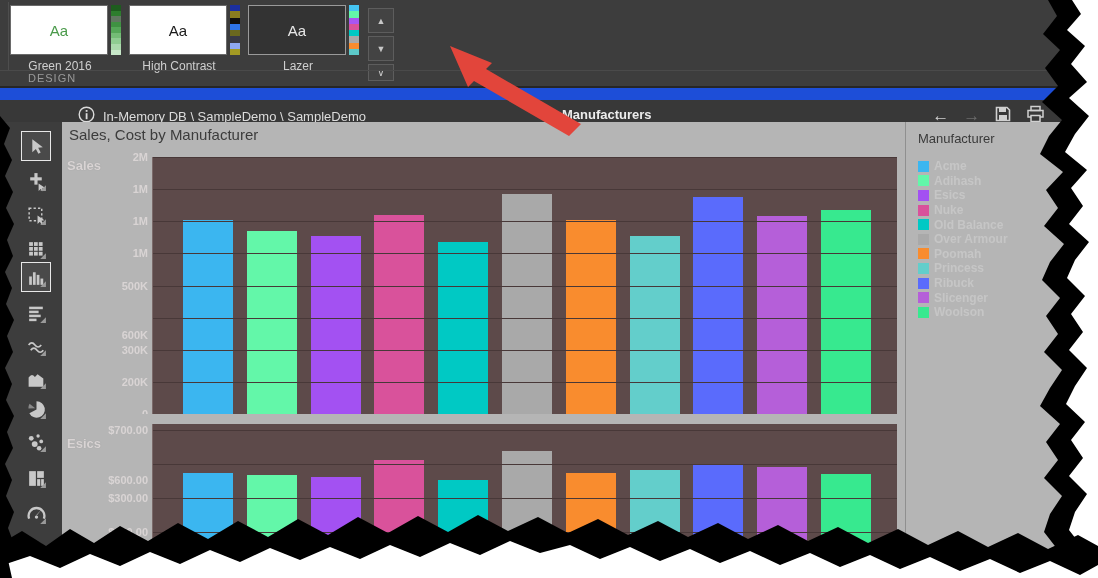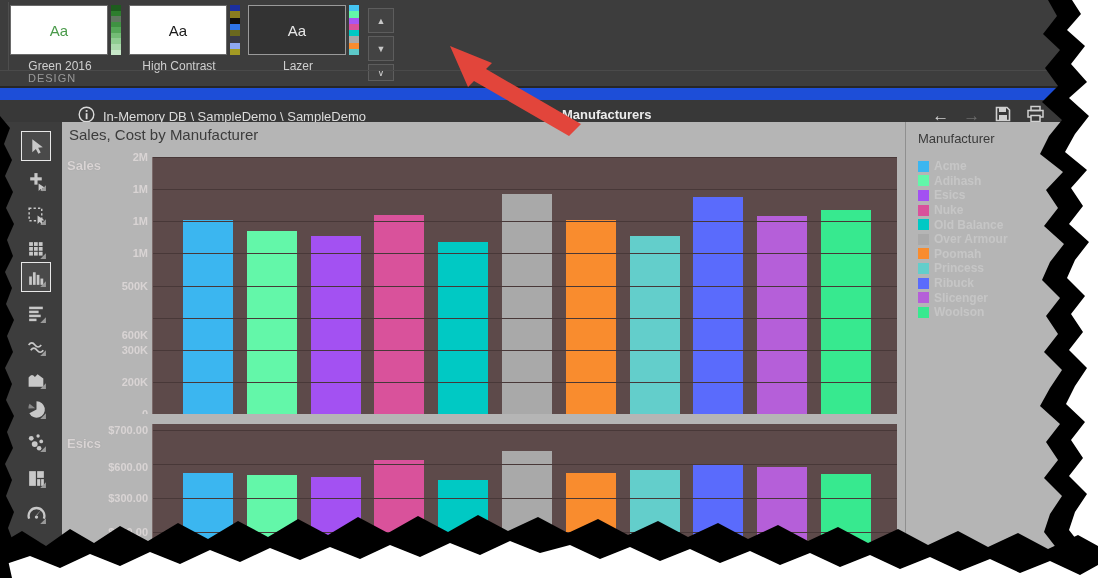--- a/index.html
+++ b/index.html
@@ -340,21 +340,21 @@
             <div class="bar" style="height: 111px; background: rgb(181, 95, 217);"></div>
             <div class="bar" style="height: 104px; background: rgb(55, 233, 143);"></div>
           </div>
       <div class="gridline" style="top: 6.11921px;"></div>
           <div class="gridline" style="top: 40.1148px;"></div>
           <div class="gridline" style="top: 74.1104px;"></div>
           <div class="gridline" style="top: 108.106px;"></div>
         </div>
       <div id="cost-ticks">
           <div class="tick" style="top: 302.119px;">$700.00</div>
-          <div class="tick" style="top: 339px;">$600.00</div>
+          <div class="tick" style="top: 352px;">$600.00</div>
           <div class="tick" style="top: 370.11px;">$300.00</div>
           <div class="tick" style="top: 404.106px;">$400.00</div>
         </div>
     </div>
 
     <div class="legend">
       <div class="legend-title">Manufacturer</div>
       <div class="legend-items" id="legend-items">
           <div class="legend-item">
             <div class="sw" style="background: rgb(59, 182, 240);"></div>

